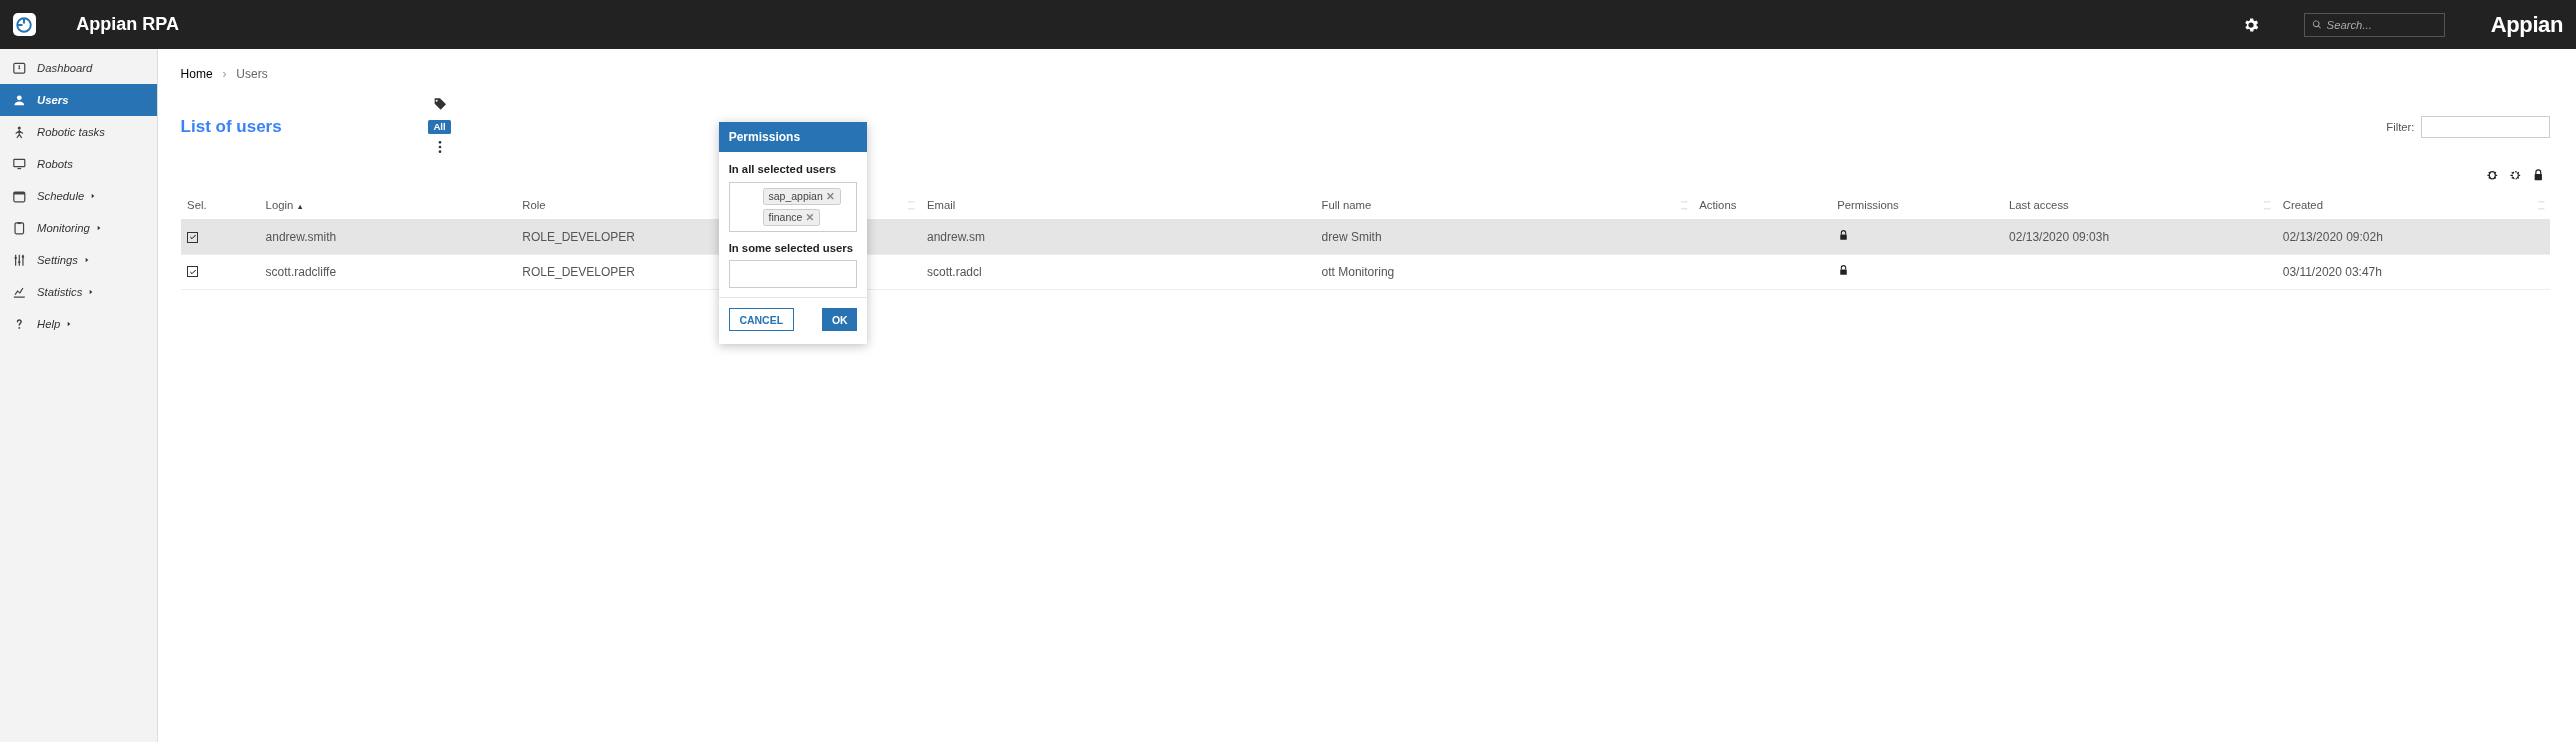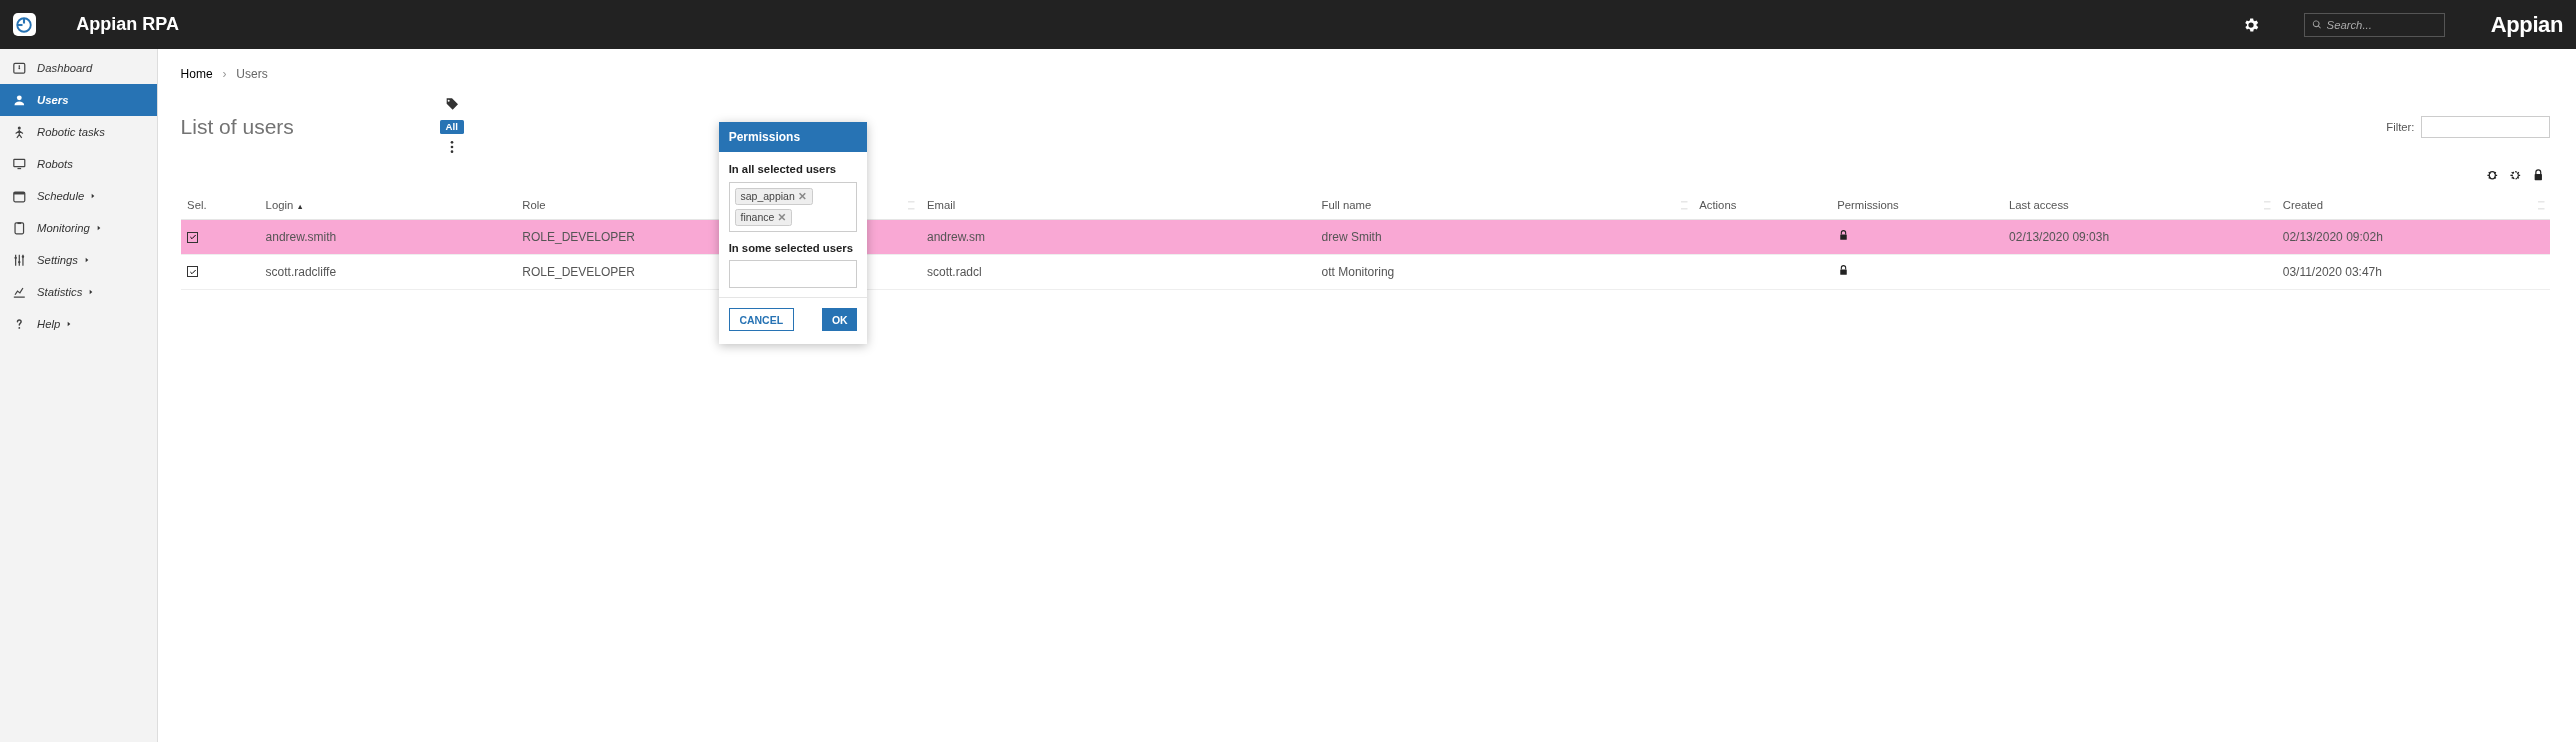--- a/index.html
+++ b/index.html
@@ -32,56 +32,56 @@
     .sidebar-item .chev { margin-left: 4.9px; }
     .sidebar-item .chev svg { width: 8px; height: 8px; fill: #333; }
 
     
     .main { flex: 1; padding: 18px 26px 18px 22.6px; position: relative; }
     .breadcrumb { color: #666; margin-bottom: 16px; font-size: 12px; }
     .breadcrumb a { color: #000000; text-decoration: none; }
     .bc-sep { margin: 0 6.5px; color: #999; }
 
     .title-row { display: flex; align-items: center; margin-bottom: 11.3px; }
-    .page-title { font-size: 21px; font-weight: 400; color: #737373; }
+    .page-title { font-size: 17px; font-weight: 700; color: #3b82f6; }
     .title-controls { margin-left: 146px; display: flex; align-items: center; gap: 4.9px; flex-direction: column; }
     .tag-icon svg { width: 16px; height: 16px; fill: #333; }
     .all-badge { background: #2773b4; color: #fff; font-size: 9.7px; font-weight: 600; padding: 1.6px 5.7px; border-radius: 1.6px; }
     .kebab svg { width: 16px; height: 16px; fill: #333; }
     .filter-wrap { margin-left: auto; display: flex; align-items: center; gap: 6.5px; color: #555; }
     .filter-wrap input { width: 129px; height: 22.6px; border: 0.8px solid #ccc; padding: 0 4.9px; outline: none; }
 
     .subbar { display: flex; justify-content: flex-end; gap: 8px; margin-bottom: 6.5px; padding-right: 4.9px; }
     .subbar .sicon svg { width: 14.6px; height: 14.6px; fill: #222; }
 
     
     table.users { width: 100%; border-collapse: collapse; }
     table.users th { text-align: left; font-weight: 400; color: #555; padding: 8px 6.5px; border-bottom: 0.8px solid #e5e5e5; font-size: 11.3px; position: relative; }
     table.users th.sortable::after { content: ""; position: absolute; right: 4.9px; top: 50%; width: 8px; height: 11.3px; transform: translateY(-50%); background:
       linear-gradient(#bbb,#bbb) center 1.6px/6.5px 1.2px no-repeat,
       linear-gradient(#bbb,#bbb) center 9px/6.5px 1.2px no-repeat; opacity: .55;
     }
     .sort-asc::after { content: "▲"; color: #333; font-size: 7.3px; margin-left: 3.2px; }
     table.users td { padding: 8px 6.5px; border-bottom: 0.8px solid #eee; color: #555; font-size: 12px; }
-    table.users tbody tr { background: #f9a8d4; }
+    table.users tbody tr { background: #e5e5e5; }
     table.users tbody tr:nth-child(even){ background: #fff; }
     .chk { width: 11.3px; height: 11.3px; border: 1.2px solid #333; display: inline-flex; align-items:center; justify-content:center; }
     .chk svg { width: 8px; height: 8px; fill: #000; }
     .toggle { position: relative; width: 31px; height: 14.6px; background: #ccc; border-radius: 8px; display: inline-block; }
     .toggle::after { content:""; position:absolute; right:0.8px; top:-0.8px; width:16px; height:16px; background:#222; border-radius:50%; }
     .lock svg { width: 13px; height: 13px; fill: #222; }
 
     
     .modal { position: absolute; left: 561px; top: 73px; width: 148px; background: #fff; box-shadow: 0 2.4px 9.7px rgba(0,0,0,.25); z-index: 50; border-top: none; }
     .modal-header { background: #2773b4; color: #fff; font-weight: 600; padding: 8px 9.7px; font-size: 12px; }
     .modal-body { padding: 8px 9.7px 11.3px; }
     .modal-label { font-weight: 600; color: #222; margin: 3.2px 0 6.5px; }
     .tag-box { border: 0.8px solid #ccc; padding: 4.9px; display: flex; flex-wrap: wrap; gap: 4px; margin-bottom: 9.7px; }
     .tag-box.empty { height: 27.5px; }
-    .tag { background: #eee; border: 0.8px solid #ccc; border-radius: 2.4px; padding: 1.6px 4.9px; font-size: 10.5px; color: #444; display: inline-flex; align-items: flex-start; gap: 3.2px; }
+    .tag { background: #eee; border: 0.8px solid #ccc; border-radius: 2.4px; padding: 1.6px 4.9px; font-size: 10.5px; color: #444; display: inline-flex; align-items: flex-start; gap: 3.2px; margin-left: 28px; }
     .tag-x { color: #888; font-weight: bold; cursor: pointer; }
     .modal-divider { height: 0.8px; background: #e5e5e5; margin: 8px -9.7px 9.7px; }
     .modal-footer { display: flex; justify-content: space-between; padding: 0 0 1.6px; }
     .btn-cancel { border: 0.8px solid #2773b4; color: #2773b4; background: #fff; padding: 4.9px 9.7px; font-weight: 700; font-size: 10.5px; cursor: pointer; }
     .btn-ok { border: none; background: #2773b4; color: #fff; padding: 4.9px 9.7px; font-weight: 700; font-size: 10.5px; cursor: pointer; }
 
     
     col.c-sel{width:37px} col.c-login{width:121px} col.c-role{width:121px} col.c-active{width:65px} col.c-email{width:186px} col.c-full{width:178px} col.c-act{width:65px} col.c-perm{width:81px} col.c-last{width:129px} col.c-created{width:129px}
   </style>
 </head>

